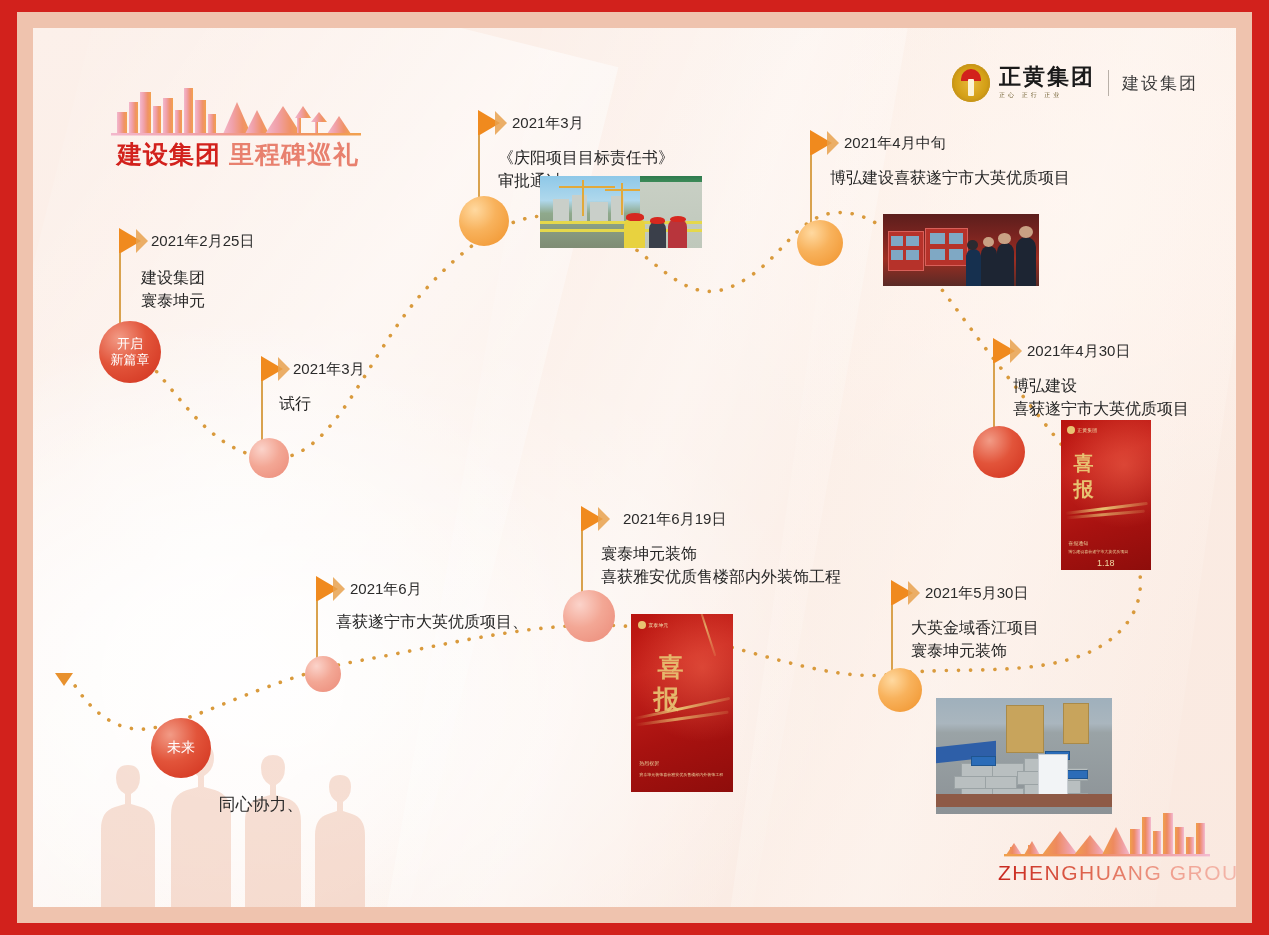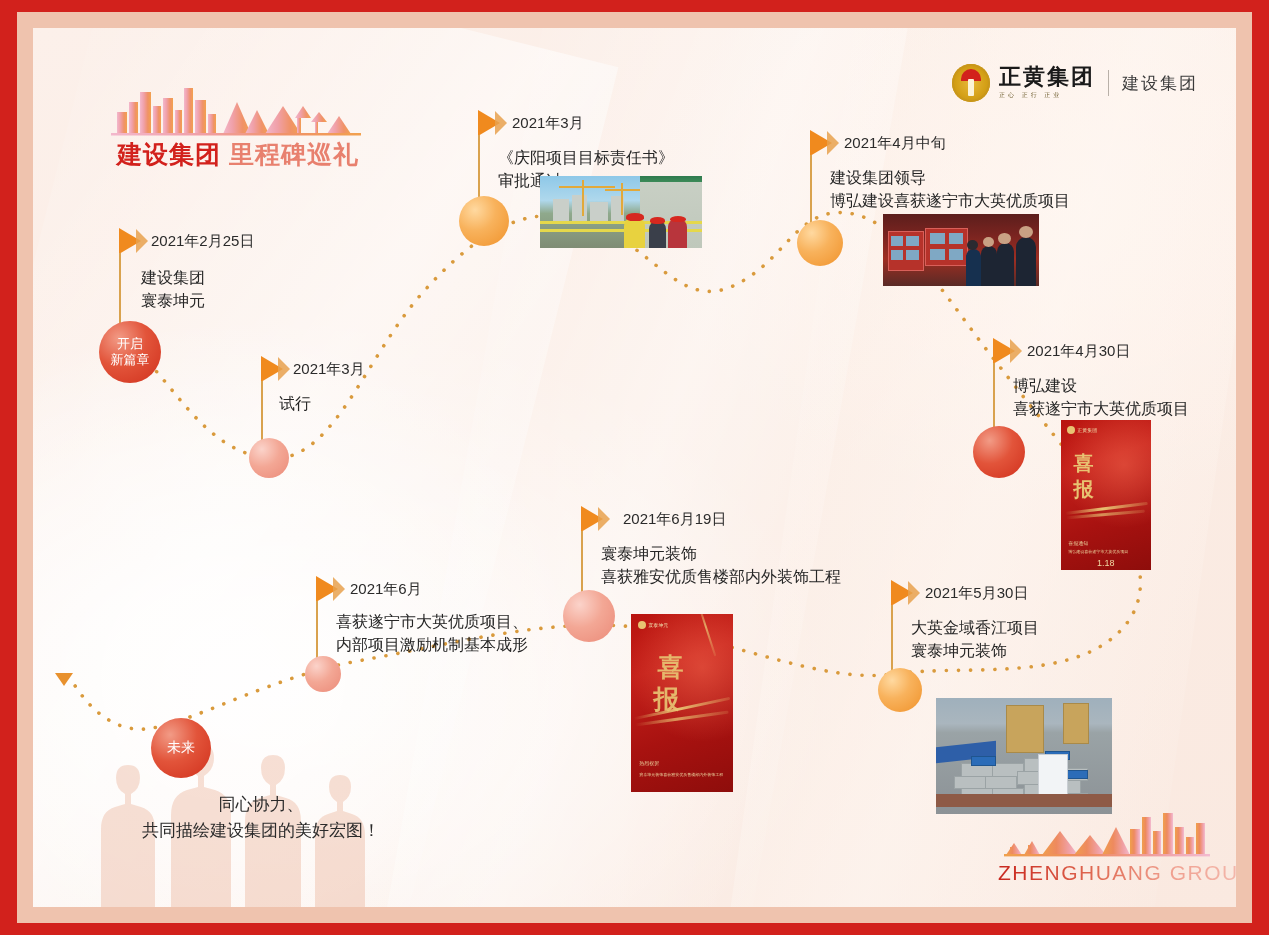--- a/index.html
+++ b/index.html
@@ -283,21 +283,20 @@
       <div class="worker" style="left:79%;width:12%;height:40%;background:#B8353C;"></div>
       <div class="helmet" style="left:80%;top:55%;width:10%;height:9%;"></div>
     </div>
 
     <div class="node" style="left:777px;top:102px;">
       <div class="flag"></div>
       <div class="flag-outline"></div>
       <div class="stem" style="height:98px;"></div>
       <div class="date" style="left:34px;top:4px;">2021年4月中旬</div>
       <div class="desc" style="left:20px;top:36px;">
-        <div>建设集团领导</div>
         <div>博弘建设喜获遂宁市大英优质项目</div>
       </div>
     </div>
     <div class="dot orange" style="left:764px;top:192px;width:46px;height:46px;"></div>
     <div class="photo ph-exhibit" style="left:850px;top:186px;width:156px;height:72px;">
       <div class="panel" style="left:3%;top:24%;width:22%;height:52%;"></div>
       <div class="panel" style="left:27%;top:20%;width:26%;height:50%;"></div>
       <div class="tile" style="left:5%;top:30%;width:8%;height:14%;"></div>
       <div class="tile" style="left:15%;top:30%;width:8%;height:14%;"></div>
       <div class="tile" style="left:5%;top:50%;width:8%;height:14%;"></div>
@@ -366,21 +365,20 @@
       <div class="foot" style="top:89%;font-size:4px;">寰泰坤元装饰喜获雅安优质售楼部内外装饰工程</div>
     </div>
 
     <div class="node" style="left:283px;top:548px;">
       <div class="flag"></div>
       <div class="flag-outline"></div>
       <div class="stem" style="height:88px;"></div>
       <div class="date" style="left:34px;top:4px;">2021年6月</div>
       <div class="desc" style="left:20px;top:34px;">
         <div>喜获遂宁市大英优质项目、</div>
-        <div>内部项目激励机制基本成形</div>
       </div>
     </div>
     <div class="dot pink" style="left:272px;top:628px;width:36px;height:36px;"></div>
 
     <div class="node" style="left:858px;top:552px;">
       <div class="flag"></div>
       <div class="flag-outline"></div>
       <div class="stem" style="height:96px;"></div>
       <div class="date" style="left:34px;top:4px;">2021年5月30日</div>
       <div class="desc" style="left:20px;top:36px;">
@@ -411,21 +409,20 @@
       <div class="board" style="left:58%;top:48%;width:16%;height:42%;"></div>
       <div class="brick"></div>
     </div>
 
     <div class="start-arrow" style="left:22px;top:645px;"></div>
     <div class="dot red label" style="left:118px;top:690px;width:60px;height:60px;font-size:14px;">
       <span>未来</span>
     </div>
     <div class="future-text" style="left:68px;top:764px;width:320px;">
       <div>同心协力、</div>
-      <div>共同描绘建设集团的美好宏图！</div>
     </div>
 
     <div class="footer-brand">
       <svg class="footer-sky" viewBox="0 0 218 48">
         <defs>
           <linearGradient id="fsky" x1="0" y1="0" x2="1" y2="0">
             <stop offset="0%" stop-color="#F0A04C"></stop>
             <stop offset="40%" stop-color="#EE8A5E"></stop>
             <stop offset="75%" stop-color="#F0A0A4"></stop>
             <stop offset="100%" stop-color="#F3BBD0"></stop>

